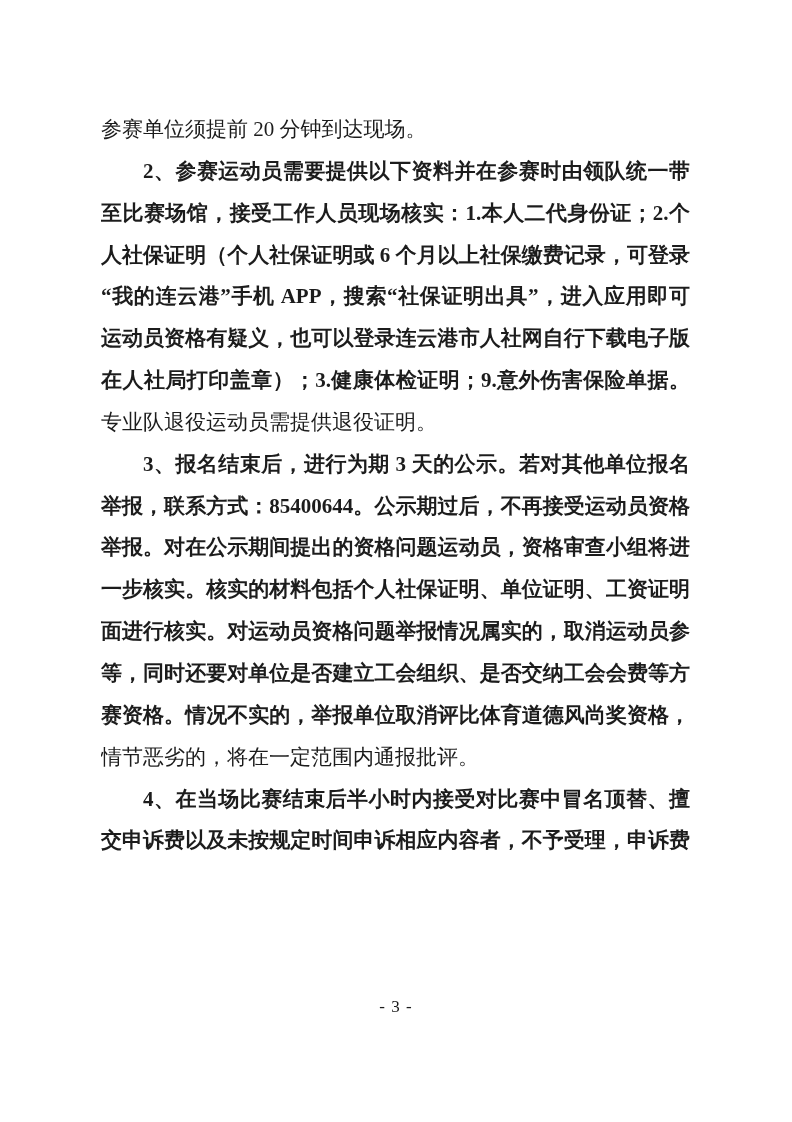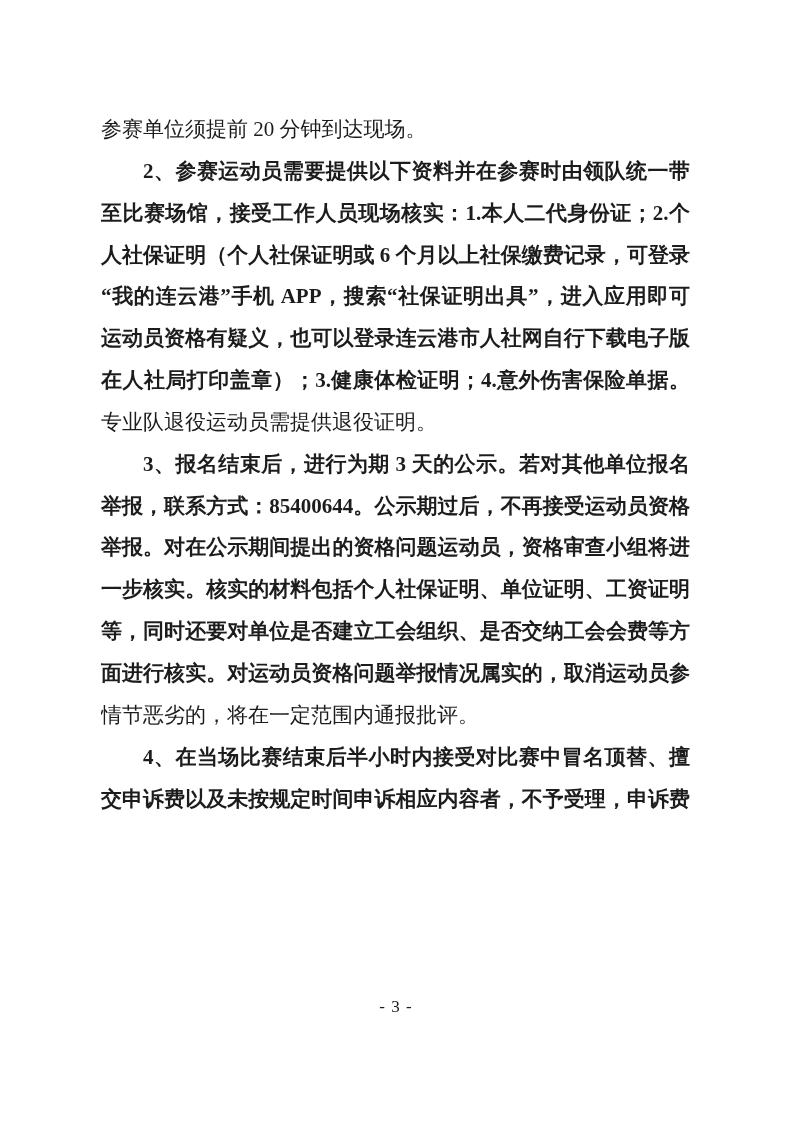--- a/index.html
+++ b/index.html
@@ -56,26 +56,27 @@
 <body>
 
 <div class="page">
   <div class="text-block">
     <div class="line end">参赛单位须提前 20 分钟到达现场。</div>
     <div class="line fill indent">2、参赛运动员需要提供以下资料并在参赛时由领队统一带</div>
     <div class="line fill">至比赛场馆，接受工作人员现场核实：1.本人二代身份证；2.个</div>
     <div class="line fill">人社保证明（个人社保证明或 6 个月以上社保缴费记录，可登录</div>
     <div class="line fill">“我的连云港”手机 APP，搜索“社保证明出具”，进入应用即可保</div>
     <div class="line fill">运动员资格有疑义，也可以登录连云港市人社网自行下载电子版或</div>
-    <div class="line fill">在人社局打印盖章）；3.健康体检证明；4.意外伤害保险单据。</div>
+    <div class="line fill">在人社局打印盖章）；3.健康体检证明；9.意外伤害保险单据。</div>
     <div class="line end">专业队退役运动员需提供退役证明。</div>
     <div class="line fill indent">3、报名结束后，进行为期 3 天的公示。若对其他单位报名</div>
     <div class="line fill">举报，联系方式：85400644。公示期过后，不再接受运动员资格</div>
     <div class="line fill">举报。对在公示期间提出的资格问题运动员，资格审查小组将进</div>
     <div class="line fill">一步核实。核实的材料包括个人社保证明、单位证明、工资证明</div>
+    <div class="line fill">面进行核实。对运动员资格问题举报情况属实的，取消运动员参</div>
     <div class="line fill">等，同时还要对单位是否建立工会组织、是否交纳工会会费等方</div>
-    <div class="line fill">面进行核实。对运动员资格问题举报情况属实的，取消运动员参</div>
+    <div class="line fill">赛资格。情况不实的，举报单位取消评比体育道德风尚奖资格，</div>
     <div class="line end">情节恶劣的，将在一定范围内通报批评。</div>
     <div class="line fill indent">4、在当场比赛结束后半小时内接受对比赛中冒名顶替、擅</div>
     <div class="line fill">交申诉费以及未按规定时间申诉相应内容者，不予受理，申诉费</div>
   </div>
   <div class="page-number">- 3 -</div>
 </div>
 
 </body></html>

